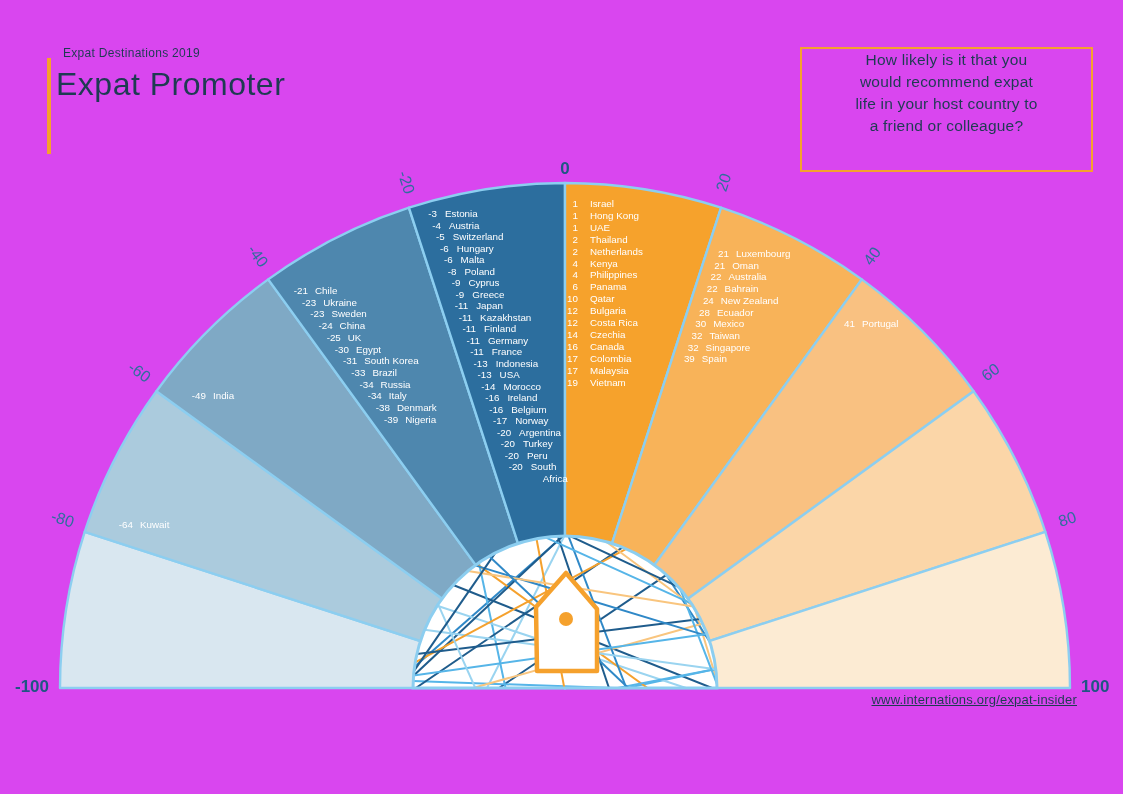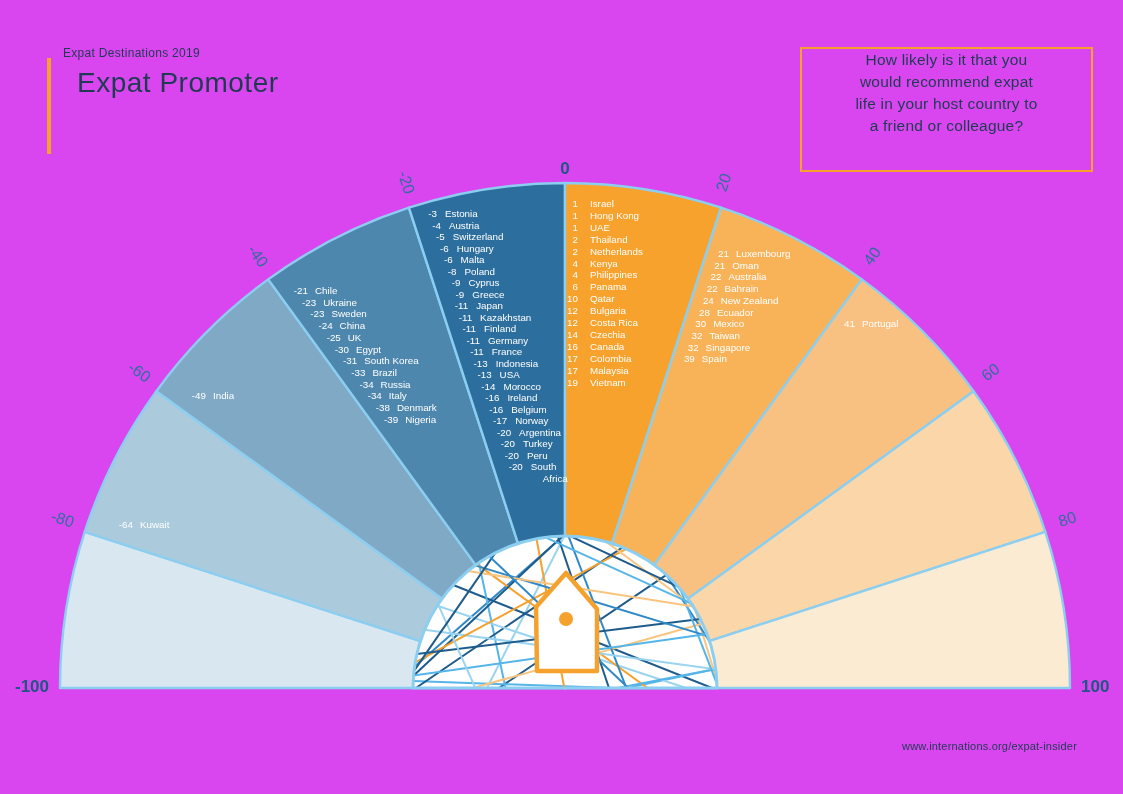--- a/index.html
+++ b/index.html
@@ -2,29 +2,29 @@
 <html><head>
 <meta charset="utf-8">
 <style>
   html,body{margin:0;padding:0;background:#ffffff;}
   #page{position:relative;width:1123px;height:794px;background:#d946ef;overflow:hidden;
         font-family:"Liberation Sans",sans-serif;}
   
   #header{position:absolute;left:47px;top:44px;}
   #accent-bar{position:absolute;left:0;top:14px;width:4px;height:96px;background:#F5A12D;}
   #eyebrow{position:absolute;left:16px;top:2px;font-size:12px;letter-spacing:.3px;color:#1E3B52;white-space:nowrap;}
-  #title{position:absolute;left:30px;top:22px;font-size:28px;line-height:1.18;font-weight:400;
+  #title{position:absolute;left:9px;top:22px;font-size:32px;line-height:1.18;font-weight:400;
          color:#1E3B52;letter-spacing:.5px;white-space:nowrap;}
   
   #question-box{position:absolute;left:800px;top:47px;width:293px;height:125px;
       border:2px solid #F5A12D;box-sizing:border-box;display:flex;align-items:flex-start;justify-content:center;}
   #question-text{width:270px;text-align:center;font-size:15.5px;line-height:1.42;color:#1E3B52;
       letter-spacing:.2px;white-space:pre-line;}
   
-  #footer-url{position:absolute;right:46px;top:740px;font-size:11px;color:#1E3B52;letter-spacing:.2px;}
+  #footer-url{position:absolute;right:46px;top:692px;font-size:13px;color:#1E3B52;letter-spacing:.2px;text-decoration:underline;}
   
   #gauge{position:absolute;left:0;top:0;}
   text{font-family:"Liberation Sans",sans-serif;}
   .tick{fill:#2F6E9D;font-size:16px;}
   .tick-bold{fill:#1F5683;font-size:17px;font-weight:bold;}
   .entry{fill:#ffffff;font-size:9.8px;}
 </style>
 </head>
 <body>
 

